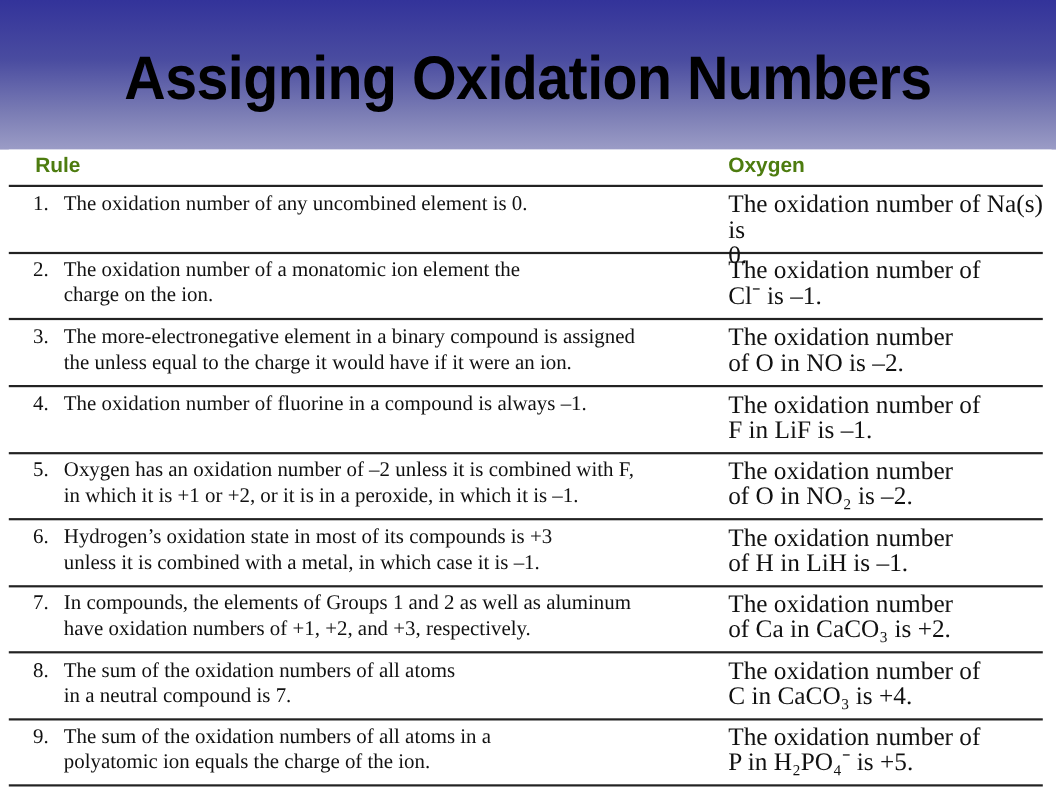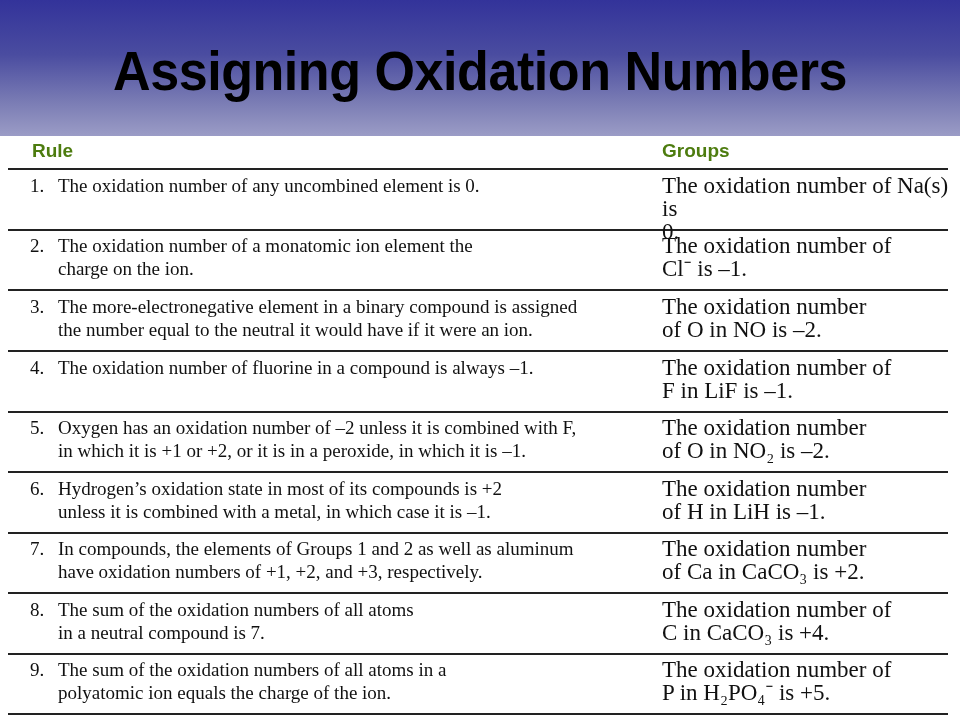--- a/index.html
+++ b/index.html
@@ -50,21 +50,21 @@
 </head>
 <body>
 
 <div class="title-band">
   <div class="title">Assigning Oxidation Numbers</div>
 </div>
 
 <div class="table">
   <div class="hdr">
     <span style="left:24px">Rule</span>
-    <span style="left:654px">Groups</span>
+    <span style="left:654px">Oxygen</span>
   </div>
   <div id="rows">
       <div class="row" style="top: 34px;">
         <div class="cell-rule">
           <span class="num">1.</span>
           <span class="rule-text">The oxidation number of any uncombined element is 0.</span>
         </div>
         <div class="cell-ex">The oxidation number of Na(s) is
 0.</div>
       </div>
@@ -74,21 +74,21 @@
           <span class="rule-text">The oxidation number of a monatomic ion element the
 charge on the ion.</span>
         </div>
         <div class="cell-ex">The oxidation number of
 Cl⁻ is –1.</div>
       </div>
       <div class="row" style="top: 155px;">
         <div class="cell-rule">
           <span class="num">3.</span>
           <span class="rule-text">The more-electronegative element in a binary compound is assigned
-the number equal to the neutral it would have if it were an ion.</span>
+the unless equal to the charge it would have if it were an ion.</span>
         </div>
         <div class="cell-ex">The oxidation number
 of O in NO is –2.</div>
       </div>
       <div class="row" style="top: 216px;">
         <div class="cell-rule">
           <span class="num">4.</span>
           <span class="rule-text">The oxidation number of fluorine in a compound is always –1.</span>
         </div>
         <div class="cell-ex">The oxidation number of
@@ -99,21 +99,21 @@
           <span class="num">5.</span>
           <span class="rule-text">Oxygen has an oxidation number of –2 unless it is combined with F,
 in which it is +1 or +2, or it is in a peroxide, in which  it is –1.</span>
         </div>
         <div class="cell-ex">The oxidation number
 of O in NO₂ is –2.</div>
       </div>
       <div class="row" style="top: 337px;">
         <div class="cell-rule">
           <span class="num">6.</span>
-          <span class="rule-text">Hydrogen’s oxidation state in most of its compounds is +2
+          <span class="rule-text">Hydrogen’s oxidation state in most of its compounds is +3
 unless it is combined with a metal, in which case it is –1.</span>
         </div>
         <div class="cell-ex">The oxidation number
 of H in LiH is –1.</div>
       </div>
       <div class="row" style="top: 397px;">
         <div class="cell-rule">
           <span class="num">7.</span>
           <span class="rule-text">In compounds, the elements of Groups 1 and 2 as well as aluminum
 have oxidation numbers of +1, +2, and +3, respectively.</span>

